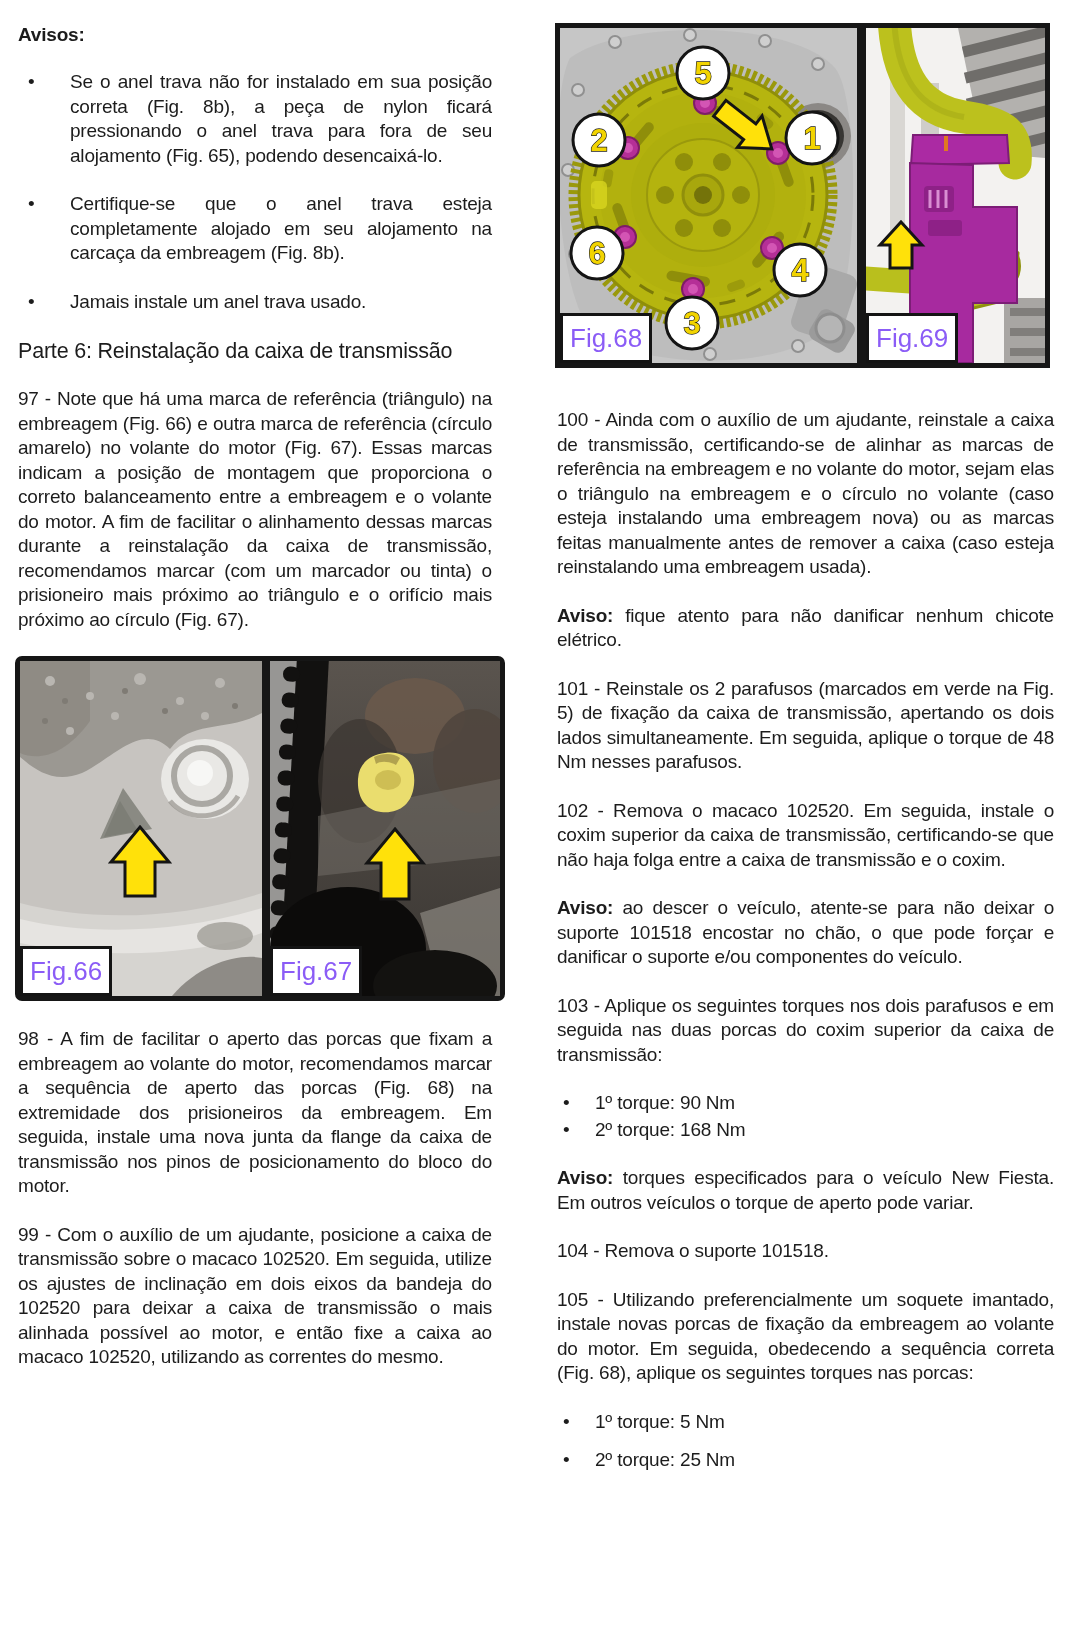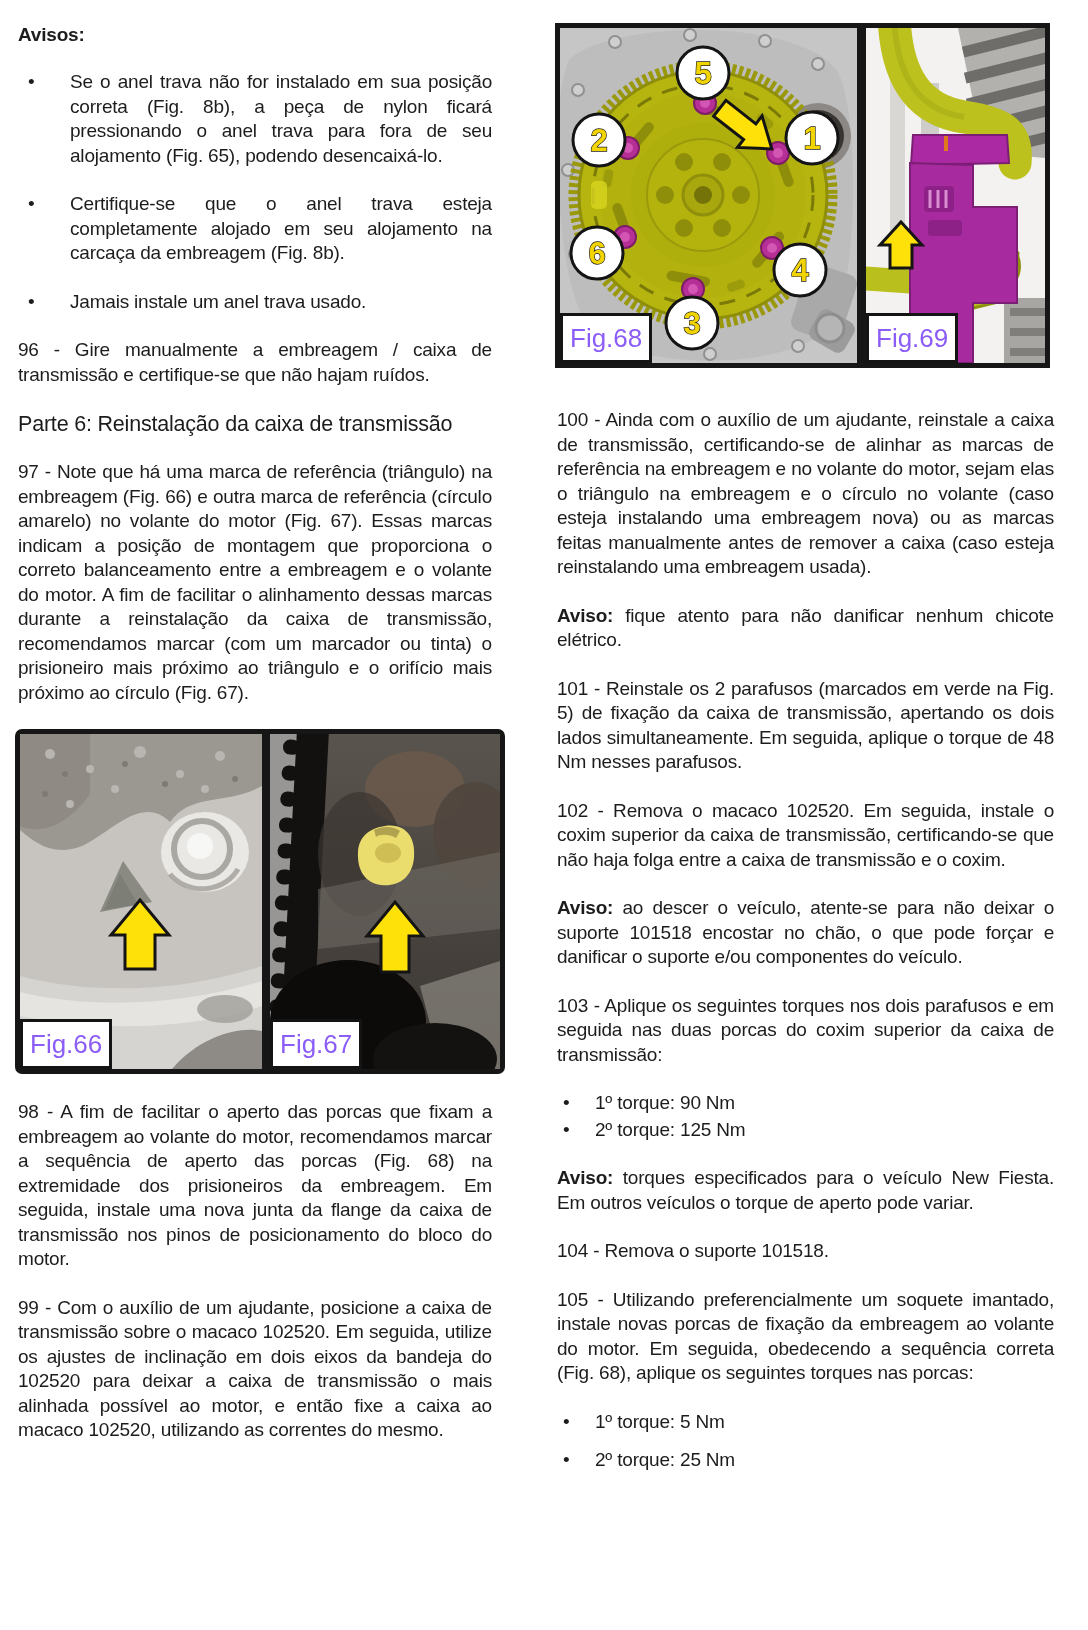--- a/index.html
+++ b/index.html
@@ -44,21 +44,20 @@
     </div>
     <div class="bullet">
       <span class="dot">•</span>
       <p class="btext">Certifique-se que o anel trava esteja completamente alojado em seu alojamento na carcaça da embreagem (Fig. 8b).</p>
     </div>
     <div class="bullet">
       <span class="dot">•</span>
       <p class="btext">Jamais instale um anel trava usado.</p>
     </div>
 
-    <p class="para">96 - Gire manualmente a embreagem / caixa de transmissão e certifique-se que não hajam ruídos.</p>
 
     <p class="h-part">Parte 6: Reinstalação da caixa de transmissão</p>
 
     <p class="para">97 - Note que há uma marca de referência (triângulo) na embreagem (Fig. 66) e outra marca de referência (círculo amarelo) no volante do motor (Fig. 67). Essas marcas indicam a posição de montagem que proporciona o correto balanceamento entre a embreagem e o volante do motor. A fim de facilitar o alinhamento dessas marcas durante a reinstalação da caixa de transmissão, recomendamos marcar (com um marcador ou tinta) o prisioneiro mais próximo ao triângulo e o orifício mais próximo ao círculo (Fig. 67).</p>
 
     <div class="figpanel figpanel-left">
 
       <div class="subfig" style="width:242px">
         <svg width="242" height="335" viewBox="0 0 242 335">
           <rect x="0" y="0" width="242" height="335" fill="#c7c4c0"></rect>
@@ -352,21 +351,21 @@
     <p class="para"><b>Aviso:</b><span> ao descer o veículo, atente-se para não deixar o suporte 101518 encostar no chão, o que pode forçar e danificar o suporte e/ou componentes do veículo.</span></p>
 
     <p class="para">103 - Aplique os seguintes torques nos dois parafusos e em seguida nas duas porcas do coxim superior da caixa de transmissão:</p>
 
     <div class="bullet tight">
       <span class="dot">•</span>
       <p class="btext">1º torque: 90 Nm</p>
     </div>
     <div class="bullet tight" style="margin-bottom:24px">
       <span class="dot">•</span>
-      <p class="btext">2º torque: 125 Nm</p>
+      <p class="btext">2º torque: 168 Nm</p>
     </div>
 
     <p class="para"><b>Aviso:</b><span> torques especificados para o veículo New Fiesta. Em outros veículos o torque de aperto pode variar.</span></p>
 
     <p class="para">104 - Remova o suporte 101518.</p>
     <p class="para">105 - Utilizando preferencialmente um soquete imantado, instale novas porcas de fixação da embreagem ao volante do motor. Em seguida, obedecendo a sequência correta (Fig. 68), aplique os seguintes torques nas porcas:</p>
 
     <div class="bullet tight">
       <span class="dot">•</span>
       <p class="btext">1º torque: 5 Nm</p>

